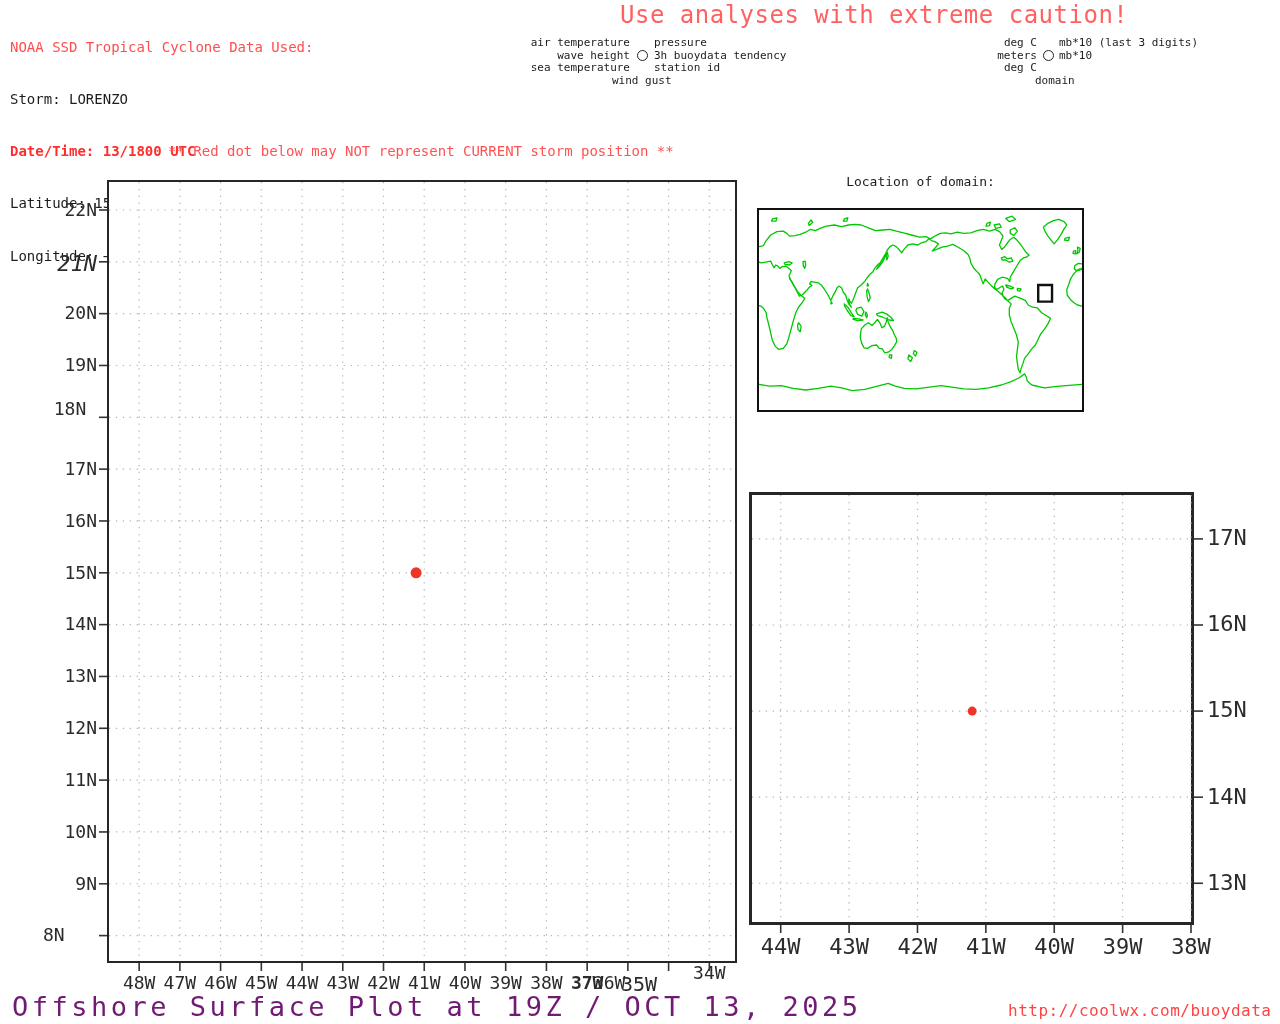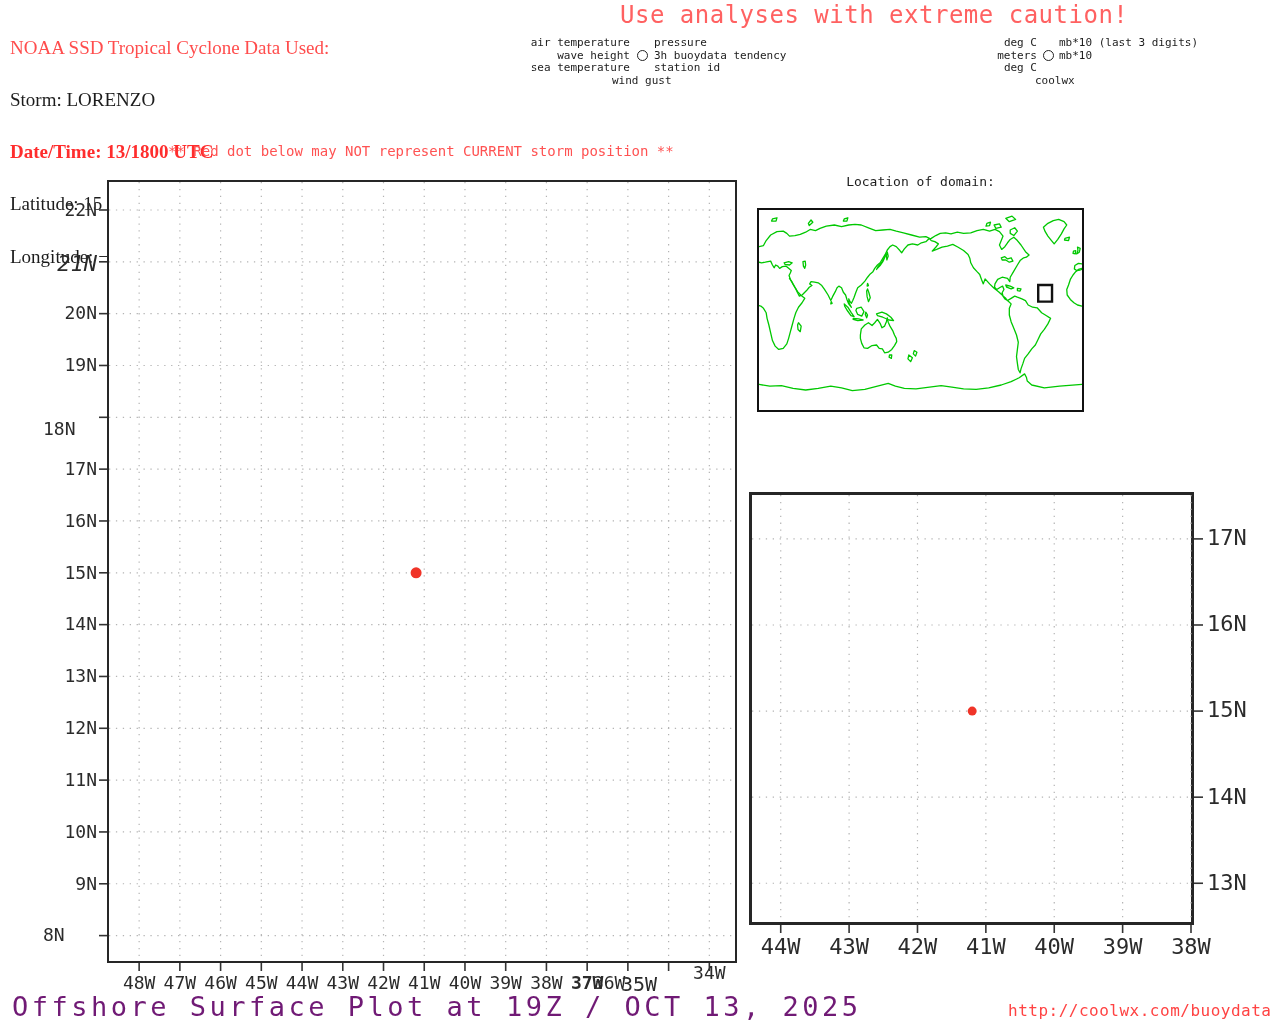--- a/index.html
+++ b/index.html
@@ -2,21 +2,21 @@
 <html><head>
 <meta charset="utf-8">
 <style>
   html,body{margin:0;padding:0;background:#ffffff;}
   #canvas{
     position:relative;width:1280px;height:1024px;background:#ffffff;overflow:hidden;
     font-family:"DejaVu Sans Mono","Liberation Mono",monospace;color:#1c1c1c;
   }
   .abs{position:absolute;}
   
-  #info{left:10px;top:4px;font-size:19px;line-height:17.4px;white-space:pre;font-family:Liberation Serif, serif;}
+  #info{left:10px;top:4px;font-size:14px;line-height:17.4px;white-space:pre;}
   .red{color:#ff4d4d;}
   .red-bold{color:#ff2d2d;font-weight:bold;}
   #caution{left:620px;top:1px;font-size:24px;color:#ff6161;letter-spacing:.5px;white-space:nowrap;}
   
   .legend{font-size:11px;line-height:12.5px;white-space:nowrap;}
   .legend .grid{display:grid;}
   #station-legend{left:520px;top:37px;}
   #station-legend .grid{grid-template-columns:110px 24px auto;}
   #units-legend{left:985px;top:37px;}
   #units-legend .grid{grid-template-columns:52px 22px auto;}
@@ -84,21 +84,21 @@
       <div class="lg-l">meters</div>
       <div class="lg-c">
           <span class="circle-glyph"></span>
         </div>
       <div class="lg-r">mb*10</div>
 
       <div class="lg-l">deg C</div>
       <div class="lg-c"></div>
       <div class="lg-r"></div>
     </div>
-    <div style="margin-left:50px;">coolwx</div>
+    <div style="margin-left:50px;">domain</div>
   </div>
 
   <div id="warning" class="abs">** Red dot below may NOT represent CURRENT storm position **</div>
 
   <div id="map-title" class="abs">Location of domain:</div>
   <div id="map-box" class="abs">
     <svg viewBox="0 0 360 180" preserveAspectRatio="none">
       <g>
         <path class="coast" d="M 0,33 5,32 8,27.5 13,22.5 20,19.5 27,19 31,21 34,23.5 40,23 46,22 52,20 57,17.5 63,18.5 68,16.5 75,14.5 84,13.5 92,15 100,13.5 107,13 114,13.5 122,16 130,18.5 138,18 146,17.5 153,19 161,20.5 170,22.5 179,24.5 186,24 190,25.5 186,28.5 181,29.5 177,31.5 171,30.5 166,31.5 162,35 159,38.5 157,36.5 153,33 149,31.5 146,33 143,36 141,39.5 138,43.5 135,47.5 132,49.5 129,52.5 127,55.5 124,57.5 121,60.5 118,64 114,67.5 110,70 108,74 106,78.5 104.5,81.5 103,84 101.5,82.5 100,80 100.5,84 103,87.5 100,84.5 98,80.5 96.5,76.5 94,74 92,70 89,68.5 87,70 85,73.5 82,78 80,81.5 77,76.5 73,71.5 70,68 66,65.5 62,65 58,64.5 56.5,66.5 59,68 56,69.5 53,72.5 48,76.5 45,77.5 43,74.5 41,71 38,67 35,62.5 33.5,59 35,56.5 36,54.5 33,52.5 30,50.5 26,51 23,52.5 21,50.5 18.5,49.5 17,52 15,49.5 13,46 10,46.5 7,47 3,47.5 0,47"></path>
         <path class="coast" d="M 34,61.5 37,65 40,69.5 43,73.5 47,77 51,79.5 48,83.5 44,87.5 41,92.5 39,97.5 37,103.5 35,109.5 33,115.5 31,120.5 27,124.5 22,125.5 18,122.5 15,117.5 13,110.5 11,103.5 9,97.5 8,92.5 5,88.5 2,86.5 0,86"></path>
@@ -156,21 +156,21 @@
       <div class="tick-label" style="left: 361.697px; top: 790px; width: 70px; text-align: center; font-size: 18px;">39W</div>
       <div class="tick-label" style="left: 402.426px; top: 790px; width: 70px; text-align: center; font-size: 18px;">38W</div>
       <div class="tick-label" style="left: 443.155px; top: 790px; width: 70px; text-align: center; font-size: 18px; font-weight: bold;">37W</div>
       <div class="tick-label" style="left: 483.884px; top: 790px; width: 70px; font-size: 18px;">36W</div>
       <div class="tick-label" style="left: 495px; top: 790px; width: 70px; text-align: center; font-size: 20px;">35W</div>
       <div class="tick-label" style="left: 565.341px; top: 768px; width: 70px; text-align: center; font-size: 18px; margin-top: 12px;">34W</div>
       <div class="tick-label" style="left: -66px; top: 16.828px; width: 54px; text-align: right; font-size: 18px;">22N</div>
       <div class="tick-label" style="left: -66px; top: 68.6577px; width: 54px; text-align: right; font-size: 22px; font-style: italic;">21N</div>
       <div class="tick-label" style="left: -66px; top: 120.487px; width: 54px; text-align: right; font-size: 18px;">20N</div>
       <div class="tick-label" style="left: -66px; top: 172.317px; width: 54px; text-align: right; font-size: 18px;">19N</div>
-      <div class="tick-label" style="left: -66px; top: 236px; width: 54px; text-align: left; font-size: 18px;">18N</div>
+      <div class="tick-label" style="left: -66px; top: 216px; width: 54px; text-align: center; font-size: 18px;">18N</div>
       <div class="tick-label" style="left: -66px; top: 275.976px; width: 54px; text-align: right; font-size: 18px;">17N</div>
       <div class="tick-label" style="left: -66px; top: 327.806px; width: 54px; text-align: right; font-size: 18px;">16N</div>
       <div class="tick-label" style="left: -66px; top: 379.636px; width: 54px; text-align: right; font-size: 18px;">15N</div>
       <div class="tick-label" style="left: -66px; top: 431.465px; width: 54px; text-align: right; font-size: 18px;">14N</div>
       <div class="tick-label" style="left: -66px; top: 483.295px; width: 54px; text-align: right; font-size: 18px;">13N</div>
       <div class="tick-label" style="left: -66px; top: 535.125px; width: 54px; text-align: right; font-size: 18px;">12N</div>
       <div class="tick-label" style="left: -66px; top: 586.954px; width: 54px; text-align: right; font-size: 18px;">11N</div>
       <div class="tick-label" style="left: -66px; top: 638.784px; width: 54px; text-align: right; font-size: 18px;">10N</div>
       <div class="tick-label" style="left: -66px; top: 690.614px; width: 54px; text-align: right; font-size: 18px;">9N</div>
       <div class="tick-label" style="left: -66px; top: 742.443px; width: 54px; text-align: left; font-size: 18px;">8N</div>

